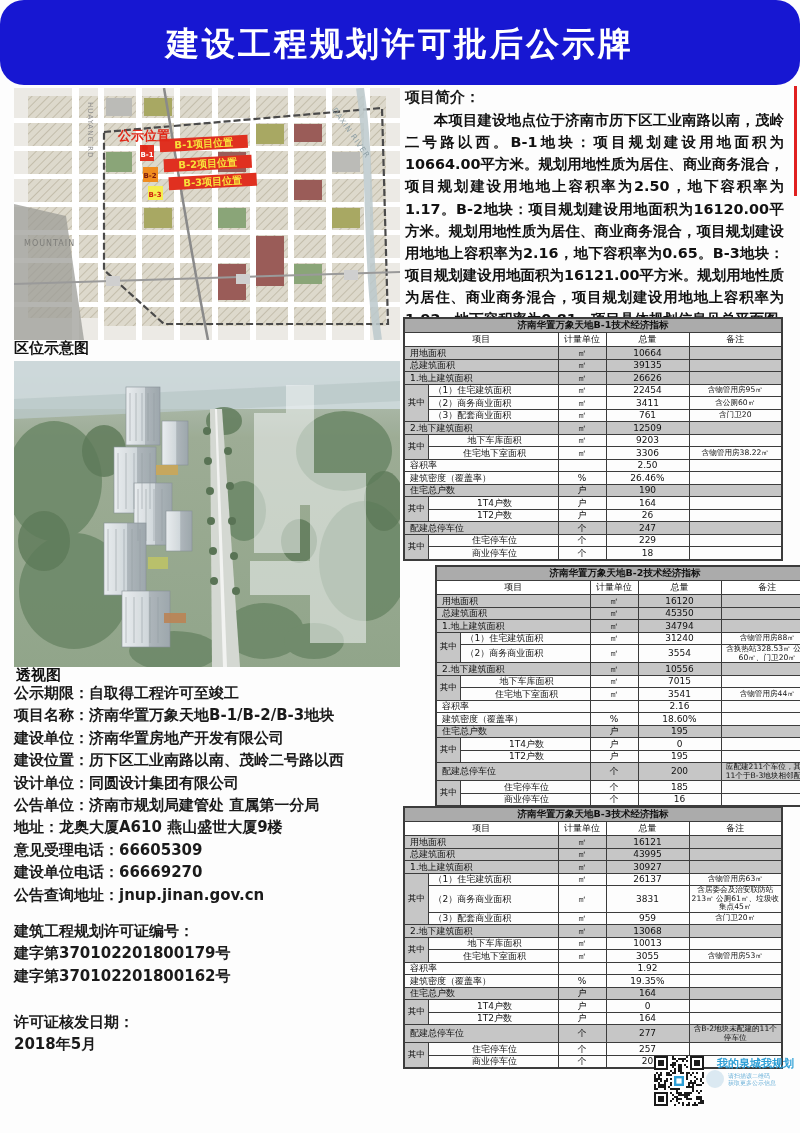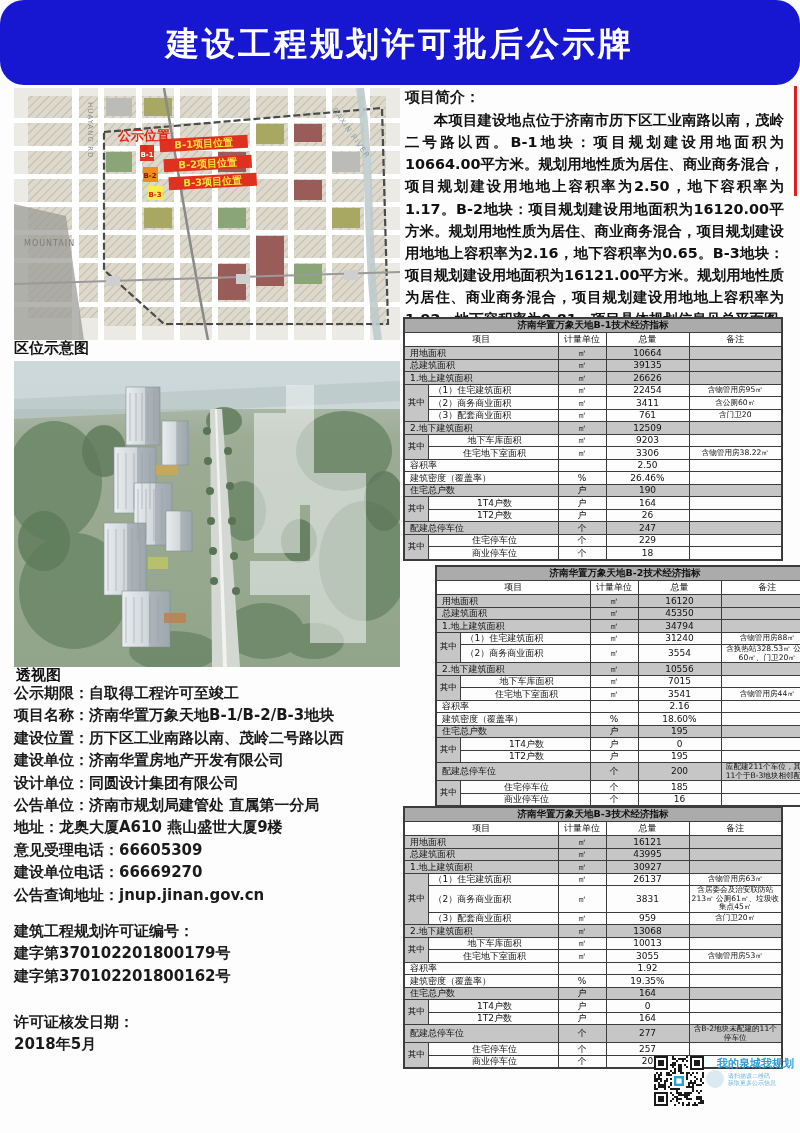--- a/index.html
+++ b/index.html
@@ -246,22 +246,22 @@
         <rect x="236" y="200" width="62" height="34"></rect>
       </g>
       <rect x="0" y="0" width="386" height="306" fill="#ffffff" opacity="0.06"></rect>
     </g>
   </svg>
   <div id="persp-caption" class="abs fig-caption">透视图</div>
 
   <div id="info-list" class="abs">
     <div class="info-line">公示期限：自取得工程许可至竣工</div>
     <div class="info-line">项目名称：济南华置万象天地B-1/B-2/B-3地块</div>
+    <div class="info-line">建设单位：济南华置房地产开发有限公司</div>
     <div class="info-line">建设位置：历下区工业南路以南、茂岭二号路以西</div>
-    <div class="info-line">建设单位：济南华置房地产开发有限公司</div>
     <div class="info-line">设计单位：同圆设计集团有限公司</div>
     <div class="info-line">公告单位：济南市规划局建管处 直属第一分局</div>
     <div class="info-line">地址：龙奥大厦A610 燕山盛世大厦9楼</div>
     <div class="info-line">意见受理电话：66605309</div>
     <div class="info-line">建设单位电话：66669270</div>
     <div class="info-line">公告查询地址：jnup.jinan.gov.cn</div>
   </div>
 
   <div id="permit-block" class="abs">
     <div class="p-line">建筑工程规划许可证编号：</div>

